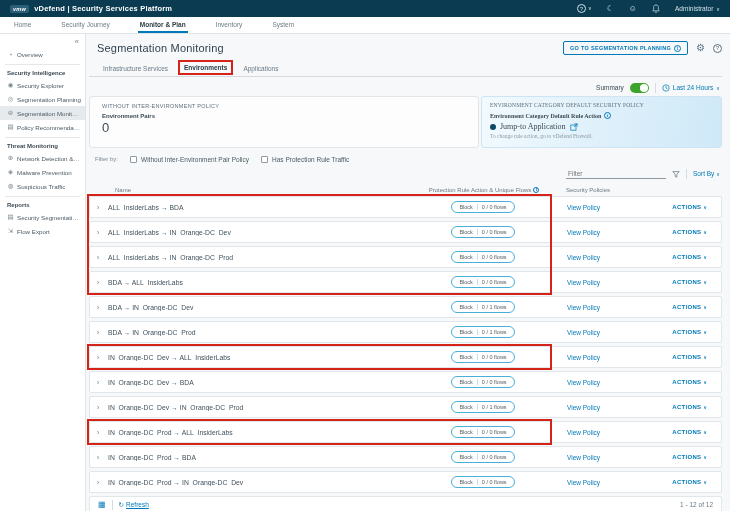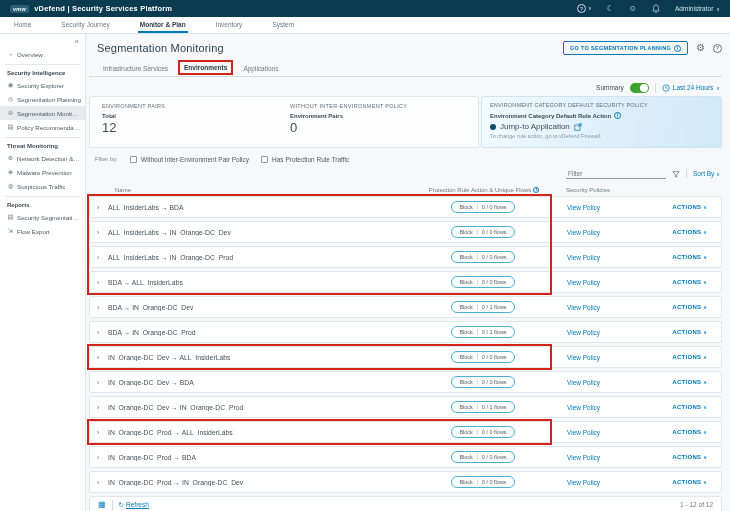--- a/index.html
+++ b/index.html
@@ -70,21 +70,21 @@
   .clock-svg { width:8px; height:8px; }
 
   .summary-panel { display:flex; gap:2px; margin-top:2px; height:52px; }
   .stat-card { background:#fdfdfd; border:1px solid #e1e6ea; border-radius:3px; flex-shrink:0;
     width:390px; display:flex; padding:6px 0 0 12px; }
   .stat-block { width:210px; }
   .stat-head { font-size:5.5px; color:#61717d; letter-spacing:.3px; }
   .stat-label { font-size:6px; font-weight:bold; color:#3c4a54; margin-top:4px; }
   .stat-value { font-size:13px; font-weight:300; color:#3c4a54; margin-top:1px; }
   .policy-card { flex:1; border:1px solid #cfe4f2; border-radius:3px; padding:5px 8px;
-    background:linear-gradient(100deg,#f2fafe 0%,#ddeffa 55%,#cfe9f8 100%); }
+    background:linear-gradient(100deg,#f2fafe 0%,#ddeffa 55%,#cfe9f8 100%);font-family:Liberation Serif, serif; }
   .policy-head { font-size:5.5px; color:#5d6f7b; letter-spacing:.2px; }
   .policy-label { font-size:6px; font-weight:bold; color:#3c4a54; margin-top:4px; display:flex;
     align-items:center; gap:3px; }
   .policy-action { display:flex; align-items:center; gap:4px; margin-top:3px; }
   .action-dot { width:6px; height:6px; border-radius:50%; background:#0d4a66; }
   .action-text { font-size:8px; color:#3c4a54; }
   .launch-svg { width:8px; height:8px; cursor:pointer; }
   .policy-note { font-size:5.5px; color:#8a98a1; margin-top:2px; }
 
   .filterby-row { display:flex; align-items:center; gap:12px; margin-top:6px; padding-left:6px; height:10px; }
@@ -257,25 +257,20 @@
             <path d="M5 2.6 L5 5 L6.8 6" fill="none" stroke="#0079b8" stroke-width="0.9"></path>
           </svg>
         <span>Last 24 Hours</span>
         <span style="font-size:5px;">∨</span>
       </span>
     </div>
 
     <div class="summary-panel">
       <div class="stat-card">
         <div class="stat-block">
-          <div class="stat-head">ENVIRONMENT PAIRS</div>
-          <div class="stat-label">Total</div>
-          <div class="stat-value">12</div>
-        </div>
-        <div class="stat-block">
           <div class="stat-head">WITHOUT INTER-ENVIRONMENT POLICY</div>
           <div class="stat-label">Environment Pairs</div>
           <div class="stat-value">0</div>
         </div>
       </div>
       <div class="policy-card">
         <div class="policy-head">ENVIRONMENT CATEGORY DEFAULT SECURITY POLICY</div>
         <div class="policy-label">
           <span>Environment Category Default Rule Action</span>
           <span class="info-i" style="color:#0079b8;">i</span>

